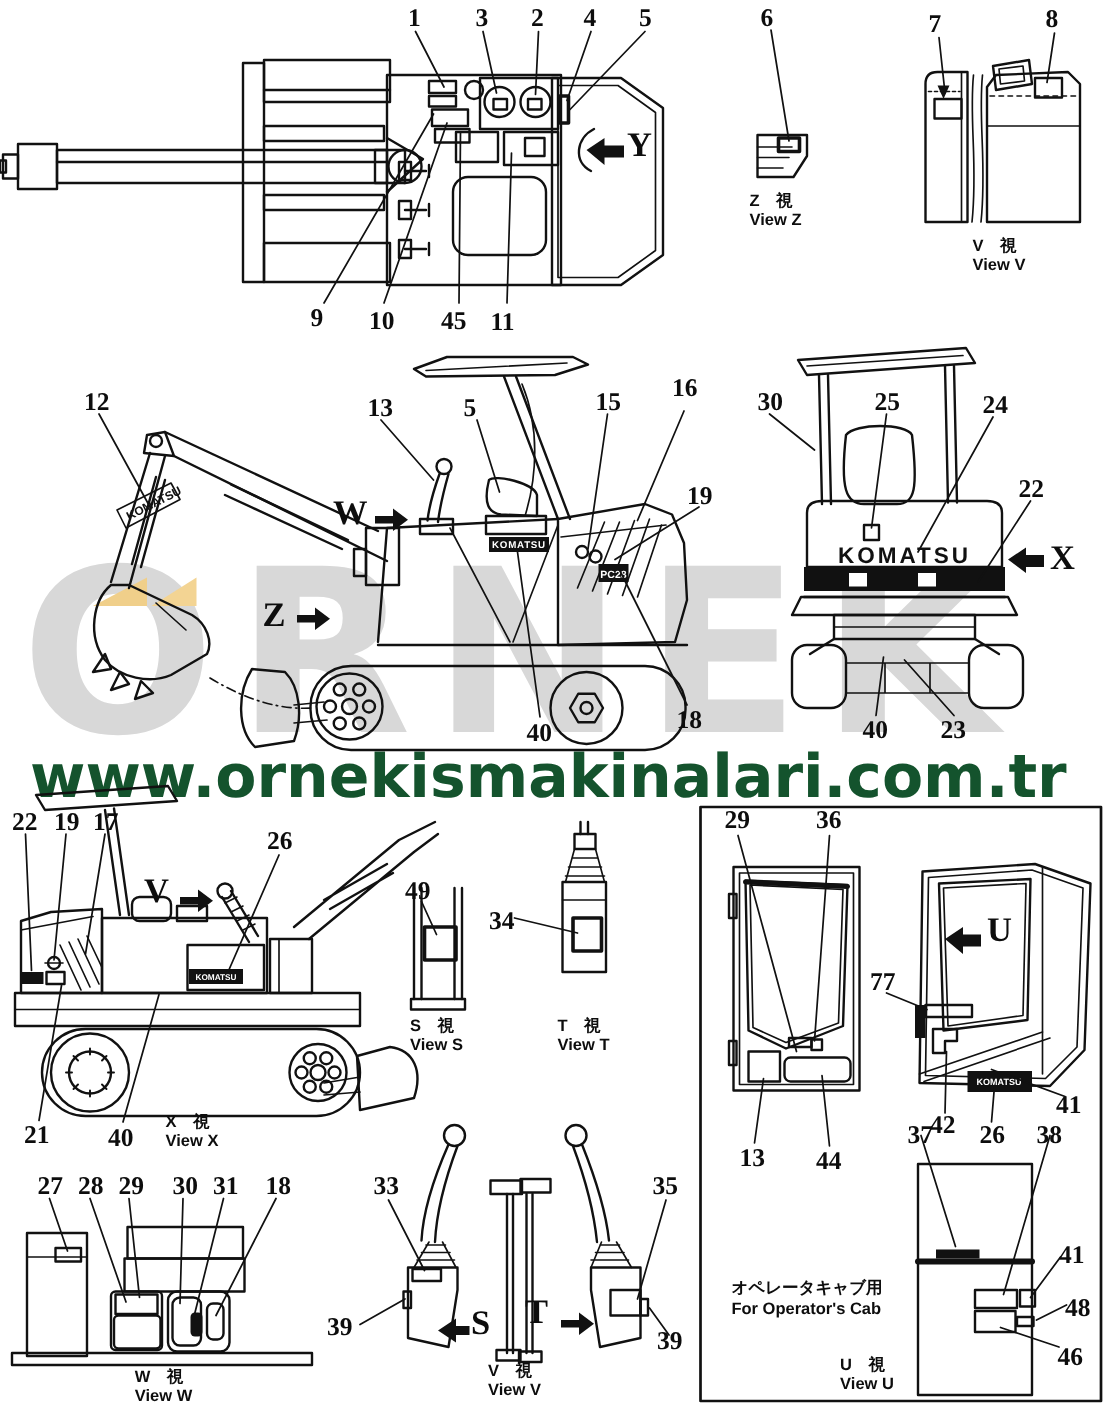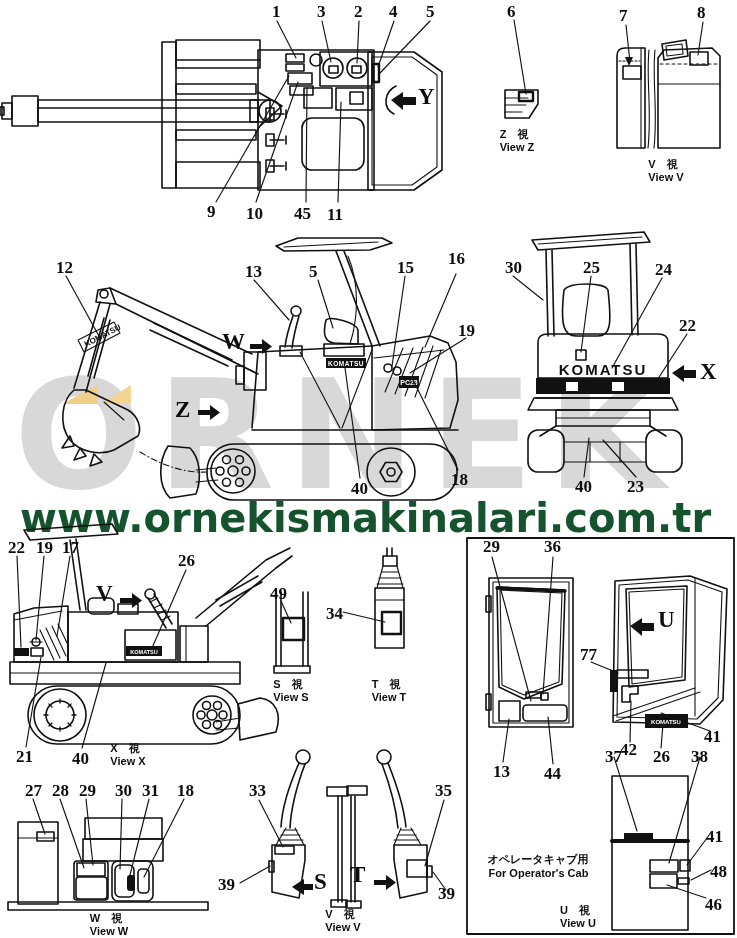--- a/index.html
+++ b/index.html
@@ -16,21 +16,21 @@
   .tri1{left:62px;top:385px;border-left:36px solid transparent;border-bottom:19px solid #f0cf8a;}
   .tri2{left:101px;top:385px;border-left:30px solid transparent;border-bottom:19px solid #f3d493;}
   svg.art{position:absolute;left:0;top:0;z-index:1;}
   
   .co{position:absolute;z-index:2;font:700 17px "Liberation Serif",serif;color:#0d0d0d;white-space:nowrap;}
   
   .dirL{position:absolute;z-index:2;font:700 23px "Liberation Serif",serif;color:#0d0d0d;line-height:1;}
   
   .vlabel{position:absolute;z-index:2;text-align:left;transform:translateX(-50%);
           font:700 11px "Liberation Sans",sans-serif;line-height:12.5px;white-space:nowrap;color:#0d0d0d;}
-  .note{position:absolute;z-index:2;text-align:right;transform:translateX(-50%);
+  .note{position:absolute;z-index:2;text-align:left;transform:translateX(-50%);
         font:700 11px "Liberation Sans",sans-serif;line-height:14px;white-space:nowrap;color:#0d0d0d;}
 </style>
 </head>
 <body>
 
 <div class="stage">
 
   <div class="wm-logo">ORNEK</div>
   <div class="wm-url">www.ornekismakinalari.com.tr</div>
   <div class="tri tri1"></div>

